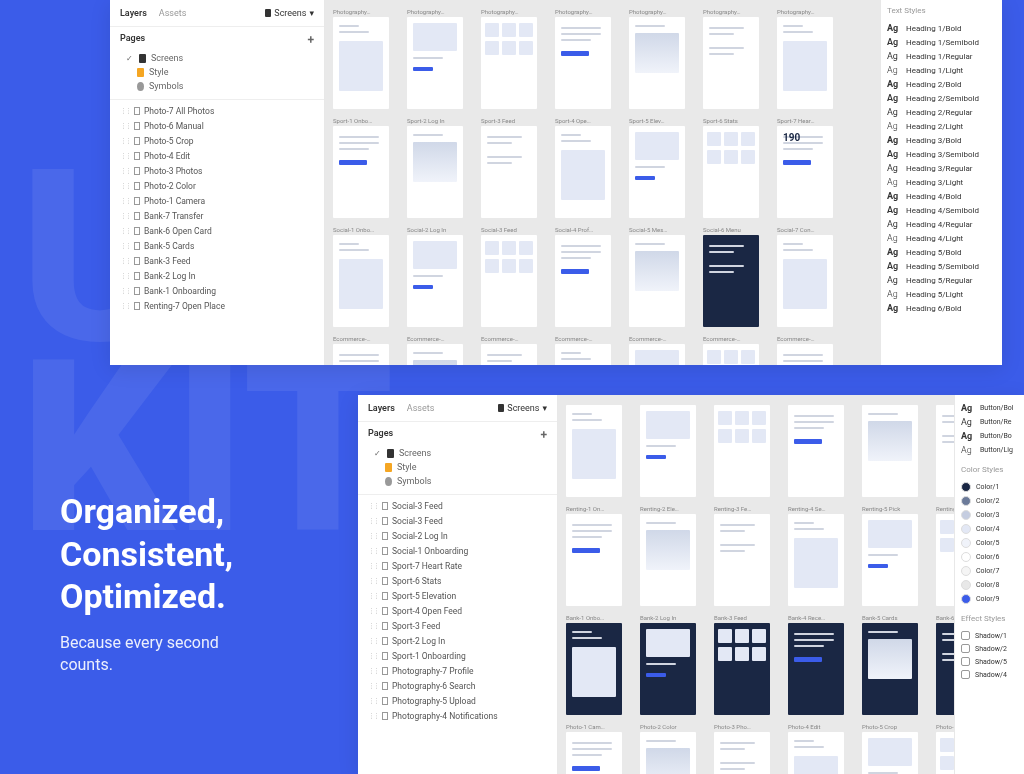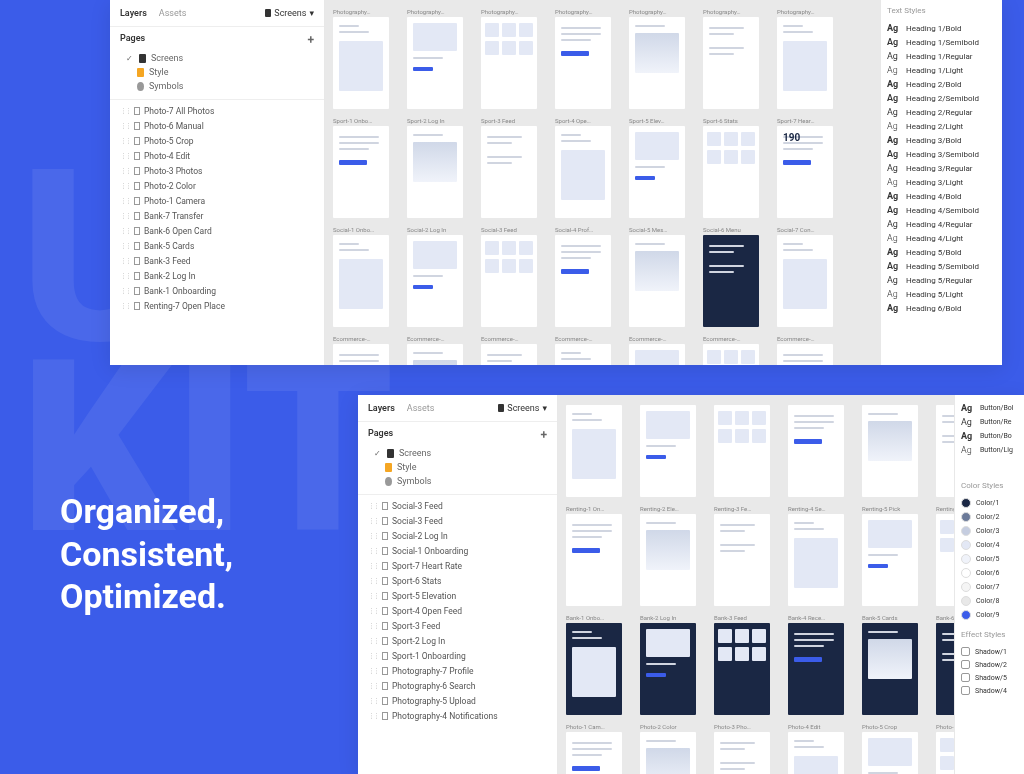--- a/index.html
+++ b/index.html
@@ -57,20 +57,24 @@
 
 <div class="bg-text bg-u">U</div>
 <div class="bg-text bg-kit">KIT</div>
 
 <div class="hero">
   <h1>
     <span>Organized,</span><br>
     <span>Consistent,</span><br>
     <span>Optimized.</span>
   </h1>
+  <p>
+    <span>Because every second</span><br>
+    <span>counts.</span>
+  </p>
 </div>
 
 <div class="panel panel1">
   <div class="sidebar">
     <div class="sb-header">
       <div class="sb-tabs">
         <span class="sb-tab active">Layers</span>
         <span class="sb-tab">Assets</span>
       </div>
       <div class="sb-dropdown">
@@ -843,21 +847,21 @@
         </div>
         <div class="rb-item">
           <span class="rb-ag bold">Ag</span>
           <span style="font-size:7px">Button/Bo</span>
         </div>
         <div class="rb-item">
           <span class="rb-ag light">Ag</span>
           <span style="font-size:7px">Button/Lig</span>
         </div>
       </div>
-    <div class="rb-title" style="margin-top:24px">Color Styles</div>
+    <div class="rb-title" style="margin-top:8px">Color Styles</div>
     <div id="cs-list">
         <div class="rb-item">
           <span class="rb-color" style="background:#1a2744"></span>
           <span style="font-size:7px">Color/1</span>
         </div>
         <div class="rb-item">
           <span class="rb-color" style="background:#6b7a99"></span>
           <span style="font-size:7px">Color/2</span>
         </div>
         <div class="rb-item">

